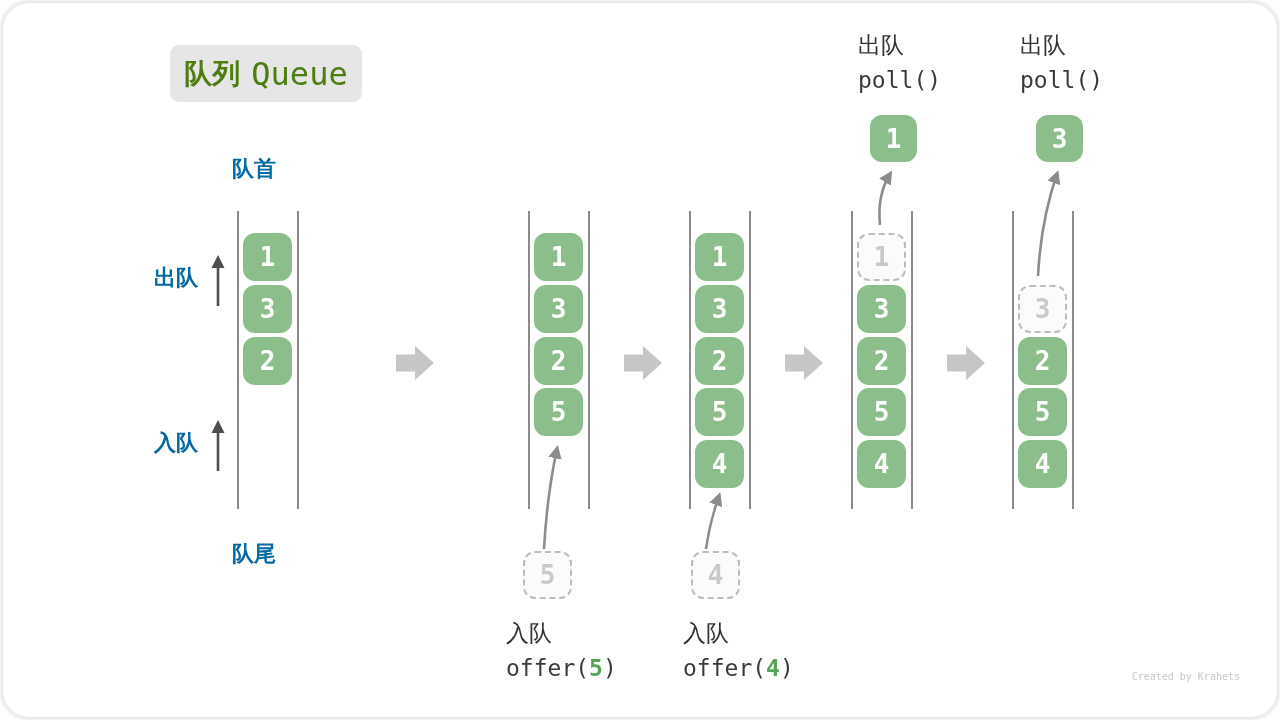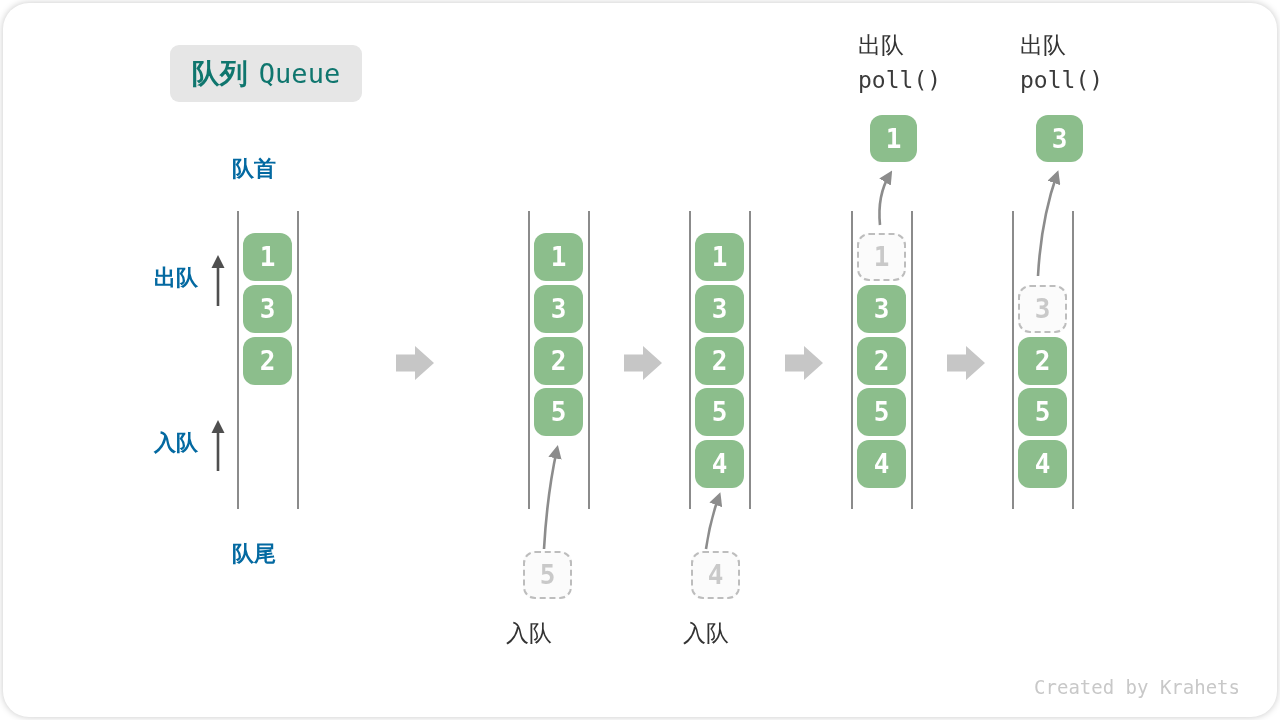--- a/index.html
+++ b/index.html
@@ -2,33 +2,33 @@
 <html><head>
 <meta charset="utf-8">
 <style>
   html,body{margin:0;padding:0;background:#ffffff;}
   .canvas{position:relative;width:1280px;height:720px;background:#ffffff;overflow:hidden;
           font-family:"Liberation Sans",sans-serif;}
   .card{position:absolute;left:3px;top:3px;right:3px;bottom:3px;background:#ffffff;
         border-radius:26px;box-shadow:0 0 7px rgba(0,0,0,0.22);}
   .abs{position:absolute;}
   .title-badge{left:170px;top:45px;width:192px;height:57px;background:#e6e6e6;border-radius:9px;
-        display:flex;align-items:center;justify-content:center;gap:11px;color:#0f766e;}
+        display:flex;align-items:center;justify-content:center;gap:11px;color:#4d7c0f;}
   .title-zh{font-weight:bold;font-size:28px;}
-  .title-en{font-family:"DejaVu Sans Mono",monospace;font-size:27px;}
+  .title-en{font-family:"DejaVu Sans Mono",monospace;font-size:32px;}
   .side-label{font-size:22px;font-weight:bold;color:#0369a1;}
   .op-label{font-size:23px;color:#333333;line-height:35px;white-space:nowrap;}
   .code{font-family:"DejaVu Sans Mono",monospace;font-size:23px;color:#3a3a3a;text-align:right;}
   .code .arg{color:#55a455;font-weight:bold;}
   .box{width:49px;height:48px;border-radius:12px;display:flex;align-items:center;justify-content:center;
        font-family:"DejaVu Sans Mono",monospace;font-size:26px;font-weight:bold;box-sizing:border-box;}
   .box.green{background:#8cbe8c;color:#ffffff;}
   .box.dashed{background:#fbfbfb;border:2px dashed #bdbdbd;color:#c9c9c9;}
   .box.popped{width:47px;height:47px;}
-  .watermark{right:40px;bottom:22px;font-family:"DejaVu Sans Mono",monospace;font-size:19px;color:#c8c8c8;}
+  .watermark{right:40px;bottom:38px;font-family:"DejaVu Sans Mono",monospace;font-size:10px;color:#c8c8c8;}
   svg.overlay{position:absolute;left:0;top:0;pointer-events:none;}
 </style>
 </head>
 <body>
 
 <div class="canvas">
   <div class="card"></div>
 
   <svg class="overlay" width="1280" height="720">
     <defs>
@@ -104,24 +104,26 @@
   <div class="abs box green popped" style="left:870px;top:115px">1</div>
 
   <div class="abs box dashed" style="left:1018px;top:285px">3</div>
   <div class="abs box green" style="left:1018px;top:337px">2</div>
   <div class="abs box green" style="left:1018px;top:388px">5</div>
   <div class="abs box green" style="left:1018px;top:440px">4</div>
   <div class="abs box green popped" style="left:1036px;top:115px">3</div>
 
   <div class="abs op-label" style="left:506px;top:616px">
     <div>入队</div>
+    <div class="code"><span>offer(</span><span class="arg">5</span><span>)</span></div>
   </div>
 
   <div class="abs op-label" style="left:683px;top:616px">
     <div>入队</div>
+    <div class="code"><span>offer(</span><span class="arg">4</span><span>)</span></div>
   </div>
 
   <div class="abs op-label" style="left:858px;top:28px">
     <div>出队</div>
     <div class="code">poll()</div>
   </div>
 
   <div class="abs op-label" style="left:1020px;top:28px">
     <div>出队</div>
     <div class="code">poll()</div>

